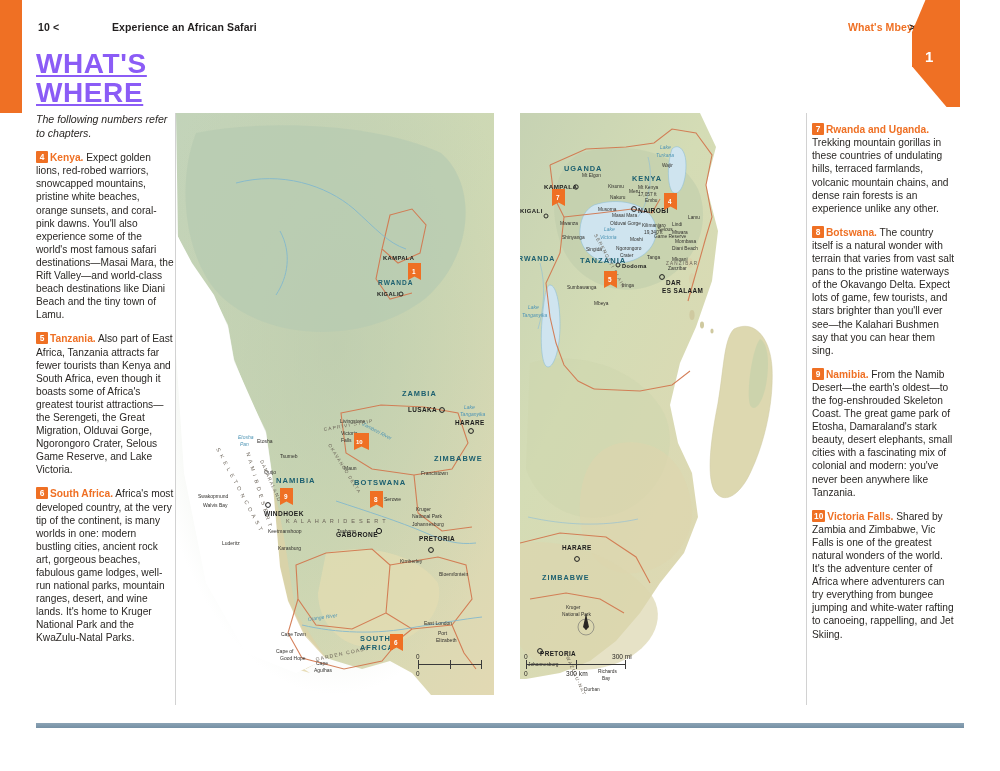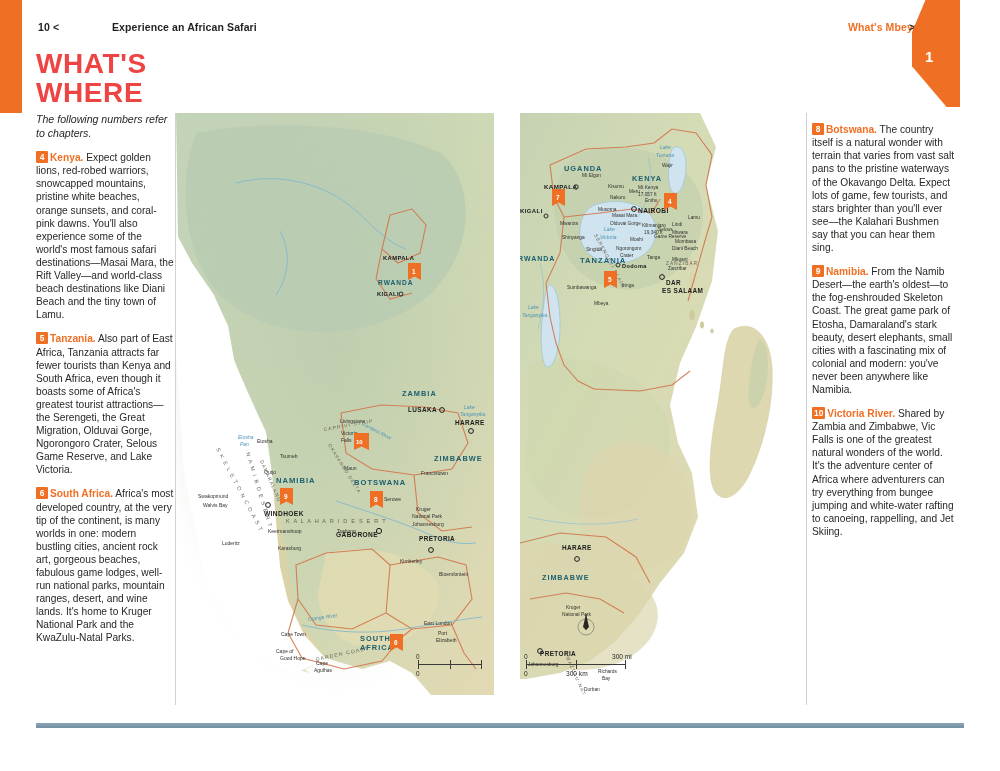--- a/index.html
+++ b/index.html
@@ -11,22 +11,22 @@
 
   
   .rh{position:absolute;font-size:10.5px;font-weight:bold;letter-spacing:.1px;}
   .rh-pageno{left:38px;top:21px;color:#221f1f;}
   .rh-left-title{left:112px;top:21px;color:#221f1f;}
   .rh-right-title{left:848px;top:21px;color:#ef7024;}
   .rh-right-pageno{left:909px;top:21px;color:#221f1f;}
   .chev{color:#221f1f;font-weight:bold;}
 
   
-  .headline{position:absolute;left:36px;top:50px;color:#ef4444;
-    font-size:28px;line-height:1.03;font-weight:bold;letter-spacing:.6px;}
+  .headline{position:absolute;left:36px;top:50px;color:#8b5cf6;
+    font-size:28px;line-height:1.03;font-weight:bold;letter-spacing:.6px;text-decoration:underline;}
   .headline span{display:block;}
 
   
   .chapter-tab{position:absolute;right:0;top:0;width:48px;height:107px;
     background:#ef7024;
     clip-path:polygon(28% 0%, 100% 0%, 100% 100%, 72% 100%, 0% 62%, 0% 30%);}
   .chapter-tab .num{position:absolute;left:13px;top:48px;color:#fff;font-size:15px;font-weight:bold;}
 
   
   .content{position:absolute;left:0;top:113px;width:1000px;height:592px;}
@@ -460,25 +460,28 @@
           <div class="sb-line" style="left:52px;top:11px;width:1px;height:5px;"></div>
           <div class="sb-line" style="left:101px;top:11px;width:1px;height:5px;"></div>
           <span style="position:absolute;left:0;top:17px;">0</span>
           <span style="position:absolute;left:42px;top:17px;">300 km</span>
         </div>
       </div>
     </div>
 
     <div class="col right">
       <p class="para">
+        <span class="numbox">7</span><span class="lead">Rwanda and Uganda.</span><span> Trekking mountain gorillas in these countries of undulating hills, terraced farmlands, volcanic mountain chains, and dense rain forests is an experience unlike any other.</span>
+      </p>
+      <p class="para">
         <span class="numbox">8</span><span class="lead">Botswana.</span><span> The country itself is a natural wonder with terrain that varies from vast salt pans to the pristine waterways of the Okavango Delta. Expect lots of game, few tourists, and stars brighter than you'll ever see—the Kalahari Bushmen say that you can hear them sing.</span>
       </p>
       <p class="para">
-        <span class="numbox">9</span><span class="lead">Namibia.</span><span> From the Namib Desert—the earth's oldest—to the fog-enshrouded Skeleton Coast. The great game park of Etosha, Damaraland's stark beauty, desert elephants, small cities with a fascinating mix of colonial and modern: you've never been anywhere like Namibia.</span>
-      </p>
-      <p class="para">
-        <span class="numbox">10</span><span class="lead">Victoria River.</span><span> Shared by Zambia and Zimbabwe, Vic Falls is one of the greatest natural wonders of the world. It's the adventure center of Africa where adventurers can try everything from bungee jumping and white-water rafting to canoeing, rappelling, and Jet Skiing.</span>
+        <span class="numbox">9</span><span class="lead">Namibia.</span><span> From the Namib Desert—the earth's oldest—to the fog-enshrouded Skeleton Coast. The great game park of Etosha, Damaraland's stark beauty, desert elephants, small cities with a fascinating mix of colonial and modern: you've never been anywhere like Tanzania.</span>
+      </p>
+      <p class="para">
+        <span class="numbox">10</span><span class="lead">Victoria Falls.</span><span> Shared by Zambia and Zimbabwe, Vic Falls is one of the greatest natural wonders of the world. It's the adventure center of Africa where adventurers can try everything from bungee jumping and white-water rafting to canoeing, rappelling, and Jet Skiing.</span>
       </p>
     </div>
   </div>
 
   <div class="bottom-rule"></div>
 </div>
 
 </body></html>

